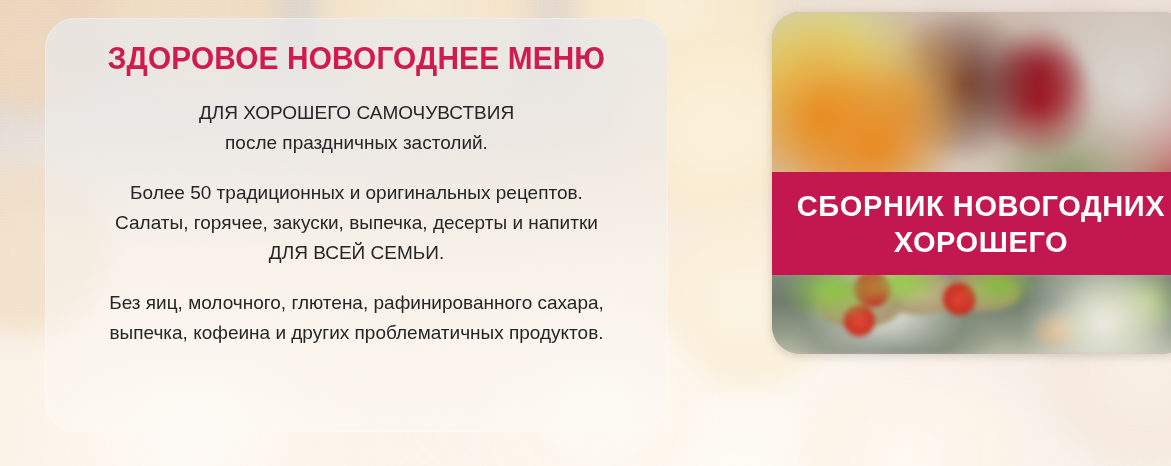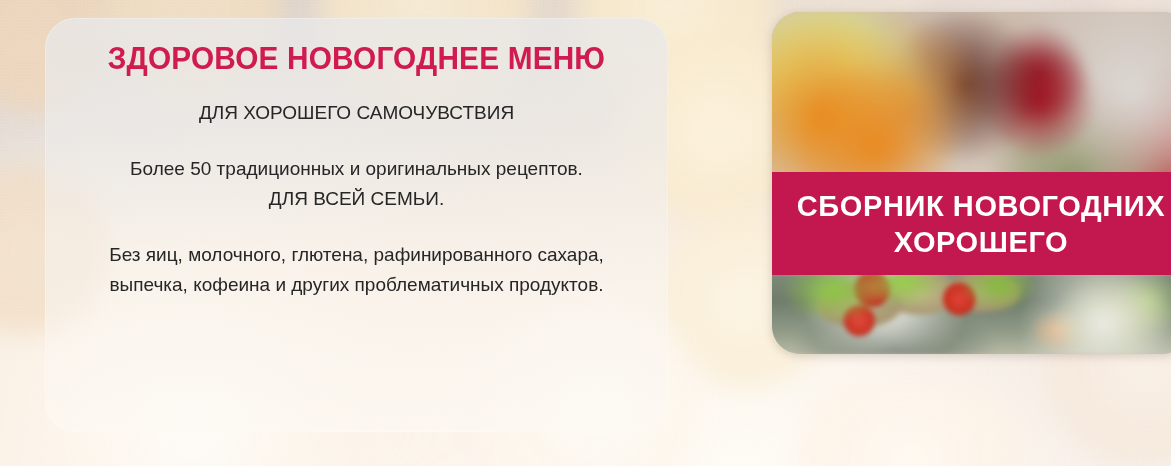--- a/index.html
+++ b/index.html
@@ -71,21 +71,21 @@
     white-space:nowrap;
   }
 
   .para{
     color:#262626;
     font-size:19px;
     line-height:30px;
     margin:0;
     font-weight:normal;
   }
-  .p-block{margin-top:26px;}
+  .p-block{margin-top:20px;}
   .p-block.first{margin-top:22px;}
   .p-line{display:block;white-space:nowrap;}
 
   
   .cover{
     position:absolute;left:730px;top:12px;width:418px;height:342px;
     border-radius:28px;overflow:hidden;
     box-shadow:0 2px 10px rgba(120,100,90,.28);
     background:#cdbfae;
     margin-left:42px;
@@ -168,24 +168,26 @@
     <div class="bg-dither"></div>
   </div>
 
   <div class="text-card">
     <div class="card-inner">
 
       <h1 class="headline">ЗДОРОВОЕ НОВОГОДНЕЕ МЕНЮ</h1>
 
       <p class="para p-block first">
         <span class="p-line">ДЛЯ ХОРОШЕГО САМОЧУВСТВИЯ</span>
+        <span class="p-line">после праздничных застолий.</span>
       </p>
 
       <p class="para p-block">
         <span class="p-line">Более 50 традиционных и оригинальных рецептов.</span>
+        <span class="p-line">Салаты, горячее, закуски, выпечка, десерты и напитки</span>
         <span class="p-line">ДЛЯ ВСЕЙ СЕМЬИ.</span>
       </p>
 
       <p class="para p-block">
         <span class="p-line">Без яиц, молочного, глютена, рафинированного сахара,</span>
         <span class="p-line">выпечка, кофеина и других проблематичных продуктов.</span>
       </p>
 
     </div>
   </div>

